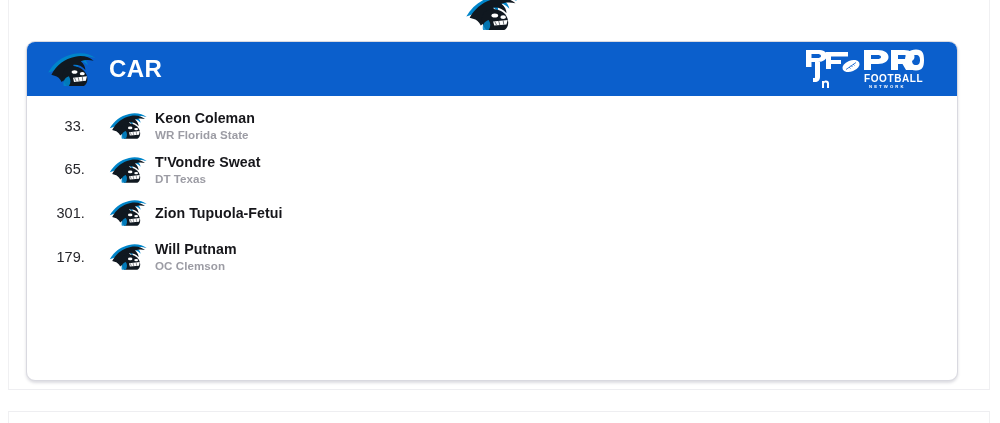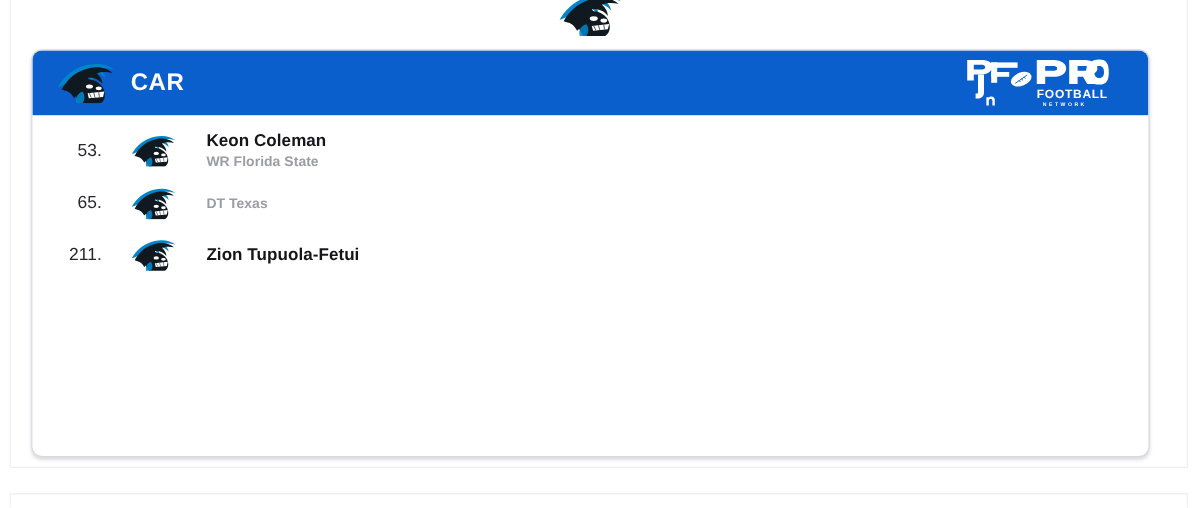--- a/index.html
+++ b/index.html
@@ -85,21 +85,21 @@
     width: 52px;
     height: 34px;
     flex: 0 0 auto;
     display: block;
   }
   .header-team-logo svg { display: block; width: 52px; height: 34px; }
 
   .header-team-abbr {
     margin-left: 10px;
     color: #ffffff;
-    font-size: 20px;
+    font-size: 24px;
     font-weight: bold;
     letter-spacing: 0.4px;
     line-height: 1;
   }
 
   .brand-logo {
     position: absolute;
     right: 32px;
     top: 50%;
     transform: translateY(-50%);
@@ -132,21 +132,21 @@
 
   .pick-logo {
     width: 40px;
     height: 27px;
     flex: 0 0 auto;
     margin-left: 24px;
   }
   .pick-logo svg { display: block; width: 40px; height: 27px; }
 
   .pick-info {
-    margin-left: 23px;
+    margin-left: 6px;
     display: flex;
     flex-direction: column;
     justify-content: center;
     line-height: 1.16;
   }
 
   .pick-name {
     font-size: 14.2px;
     font-weight: bold;
     color: #16161a;
@@ -236,21 +236,21 @@
             </g>
           </g>
         </svg>
       </div>
 
     </div>
 
     <div class="pick-list">
 
       <div class="pick-row">
-        <div class="pick-number">53.</div>
+        <div class="pick-number">33.</div>
         <div class="pick-logo">
           <svg viewBox="0 0 100 66" xmlns="http://www.w3.org/2000/svg">
               <g>
             <path d="M2 40 C12 22, 28 9, 50 4 C68 0, 84 4, 94 12 C86 9, 76 8, 68 10 C74 14, 78 20, 79 26 C72 18, 62 14, 52 15 C58 20, 60 26, 59 32 C54 24, 45 20, 37 22 C42 27, 43 33, 41 38 C37 31, 29 28, 22 31 C16 34, 10 38, 2 40 Z" fill="#0085CA"></path>
             <path d="M8 44 C18 25, 34 13, 54 9 C70 6, 82 10, 90 17 C82 15, 72 15, 65 18 C71 23, 74 29, 74 35 C68 27, 59 24, 50 25 C55 30, 56 36, 54 42 C50 35, 42 32, 35 34 C39 39, 39 45, 37 50 L28 58 C25 52, 20 47, 14 46 Z" fill="#101820"></path>
             <path d="M34 33 C42 27, 54 26, 64 31 C73 36, 78 44, 78 53 C78 59, 75 64, 71 66 L38 66 C32 60, 29 50, 30 42 Z" fill="#101820"></path>
             <ellipse cx="53" cy="39" rx="5.6" ry="3.4" fill="#ffffff"></ellipse>
             <ellipse cx="68" cy="42" rx="4.8" ry="3" fill="#ffffff"></ellipse>
             <path d="M50 50 L77 47 L75 56 L52 58 Z" fill="#ffffff"></path>
             <path d="M53 50 L56 57 M60 49 L62 57 M68 48 L69 56" stroke="#101820" stroke-width="1.1"></path>
@@ -274,43 +274,65 @@
             <path d="M34 33 C42 27, 54 26, 64 31 C73 36, 78 44, 78 53 C78 59, 75 64, 71 66 L38 66 C32 60, 29 50, 30 42 Z" fill="#101820"></path>
             <ellipse cx="53" cy="39" rx="5.6" ry="3.4" fill="#ffffff"></ellipse>
             <ellipse cx="68" cy="42" rx="4.8" ry="3" fill="#ffffff"></ellipse>
             <path d="M50 50 L77 47 L75 56 L52 58 Z" fill="#ffffff"></path>
             <path d="M53 50 L56 57 M60 49 L62 57 M68 48 L69 56" stroke="#101820" stroke-width="1.1"></path>
             <path d="M42 47 C46 53, 46 60, 42 66 L32 66 C30 58, 33 50, 42 47 Z" fill="#0085CA" opacity="0.9"></path>
           </g>
             </svg>
         </div>
         <div class="pick-info">
+          <div class="pick-name">T'Vondre Sweat</div>
           <div class="pick-meta">DT Texas</div>
         </div>
       </div>
 
 
 
       <div class="pick-row">
-        <div class="pick-number">211.</div>
+        <div class="pick-number">301.</div>
         <div class="pick-logo">
           <svg viewBox="0 0 100 66" xmlns="http://www.w3.org/2000/svg">
               <g>
             <path d="M2 40 C12 22, 28 9, 50 4 C68 0, 84 4, 94 12 C86 9, 76 8, 68 10 C74 14, 78 20, 79 26 C72 18, 62 14, 52 15 C58 20, 60 26, 59 32 C54 24, 45 20, 37 22 C42 27, 43 33, 41 38 C37 31, 29 28, 22 31 C16 34, 10 38, 2 40 Z" fill="#0085CA"></path>
             <path d="M8 44 C18 25, 34 13, 54 9 C70 6, 82 10, 90 17 C82 15, 72 15, 65 18 C71 23, 74 29, 74 35 C68 27, 59 24, 50 25 C55 30, 56 36, 54 42 C50 35, 42 32, 35 34 C39 39, 39 45, 37 50 L28 58 C25 52, 20 47, 14 46 Z" fill="#101820"></path>
             <path d="M34 33 C42 27, 54 26, 64 31 C73 36, 78 44, 78 53 C78 59, 75 64, 71 66 L38 66 C32 60, 29 50, 30 42 Z" fill="#101820"></path>
             <ellipse cx="53" cy="39" rx="5.6" ry="3.4" fill="#ffffff"></ellipse>
             <ellipse cx="68" cy="42" rx="4.8" ry="3" fill="#ffffff"></ellipse>
             <path d="M50 50 L77 47 L75 56 L52 58 Z" fill="#ffffff"></path>
             <path d="M53 50 L56 57 M60 49 L62 57 M68 48 L69 56" stroke="#101820" stroke-width="1.1"></path>
             <path d="M42 47 C46 53, 46 60, 42 66 L32 66 C30 58, 33 50, 42 47 Z" fill="#0085CA" opacity="0.9"></path>
           </g>
             </svg>
         </div>
         <div class="pick-info">
           <div class="pick-name">Zion Tupuola-Fetui</div>
         </div>
       </div>
 
+      <div class="pick-row">
+        <div class="pick-number">179.</div>
+        <div class="pick-logo">
+          <svg viewBox="0 0 100 66" xmlns="http://www.w3.org/2000/svg">
+              <g>
+            <path d="M2 40 C12 22, 28 9, 50 4 C68 0, 84 4, 94 12 C86 9, 76 8, 68 10 C74 14, 78 20, 79 26 C72 18, 62 14, 52 15 C58 20, 60 26, 59 32 C54 24, 45 20, 37 22 C42 27, 43 33, 41 38 C37 31, 29 28, 22 31 C16 34, 10 38, 2 40 Z" fill="#0085CA"></path>
+            <path d="M8 44 C18 25, 34 13, 54 9 C70 6, 82 10, 90 17 C82 15, 72 15, 65 18 C71 23, 74 29, 74 35 C68 27, 59 24, 50 25 C55 30, 56 36, 54 42 C50 35, 42 32, 35 34 C39 39, 39 45, 37 50 L28 58 C25 52, 20 47, 14 46 Z" fill="#101820"></path>
+            <path d="M34 33 C42 27, 54 26, 64 31 C73 36, 78 44, 78 53 C78 59, 75 64, 71 66 L38 66 C32 60, 29 50, 30 42 Z" fill="#101820"></path>
+            <ellipse cx="53" cy="39" rx="5.6" ry="3.4" fill="#ffffff"></ellipse>
+            <ellipse cx="68" cy="42" rx="4.8" ry="3" fill="#ffffff"></ellipse>
+            <path d="M50 50 L77 47 L75 56 L52 58 Z" fill="#ffffff"></path>
+            <path d="M53 50 L56 57 M60 49 L62 57 M68 48 L69 56" stroke="#101820" stroke-width="1.1"></path>
+            <path d="M42 47 C46 53, 46 60, 42 66 L32 66 C30 58, 33 50, 42 47 Z" fill="#0085CA" opacity="0.9"></path>
+          </g>
+            </svg>
+        </div>
+        <div class="pick-info">
+          <div class="pick-name">Will Putnam</div>
+          <div class="pick-meta">OC Clemson</div>
+        </div>
+      </div>
 
     </div>
   </div>
 </div>
 
 </body></html>

